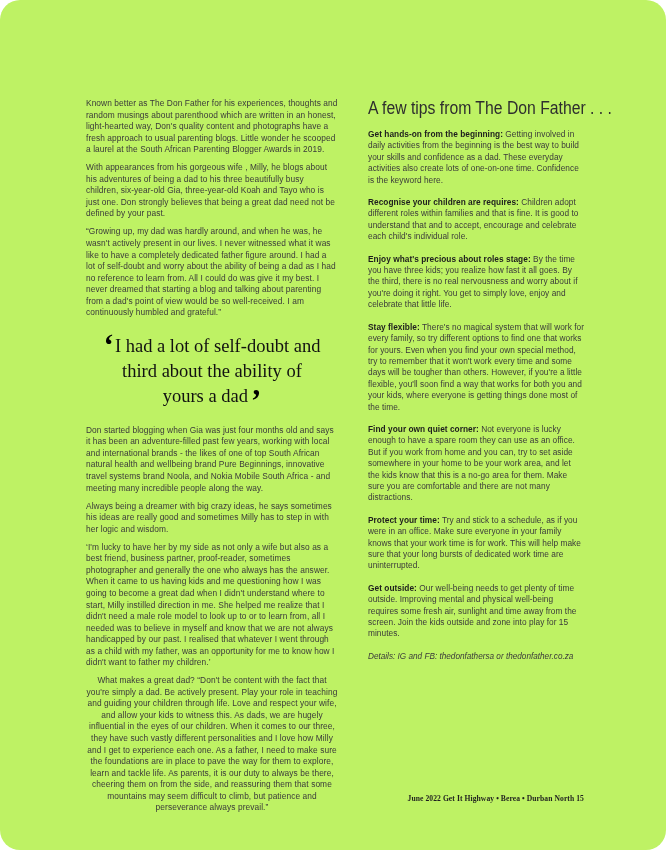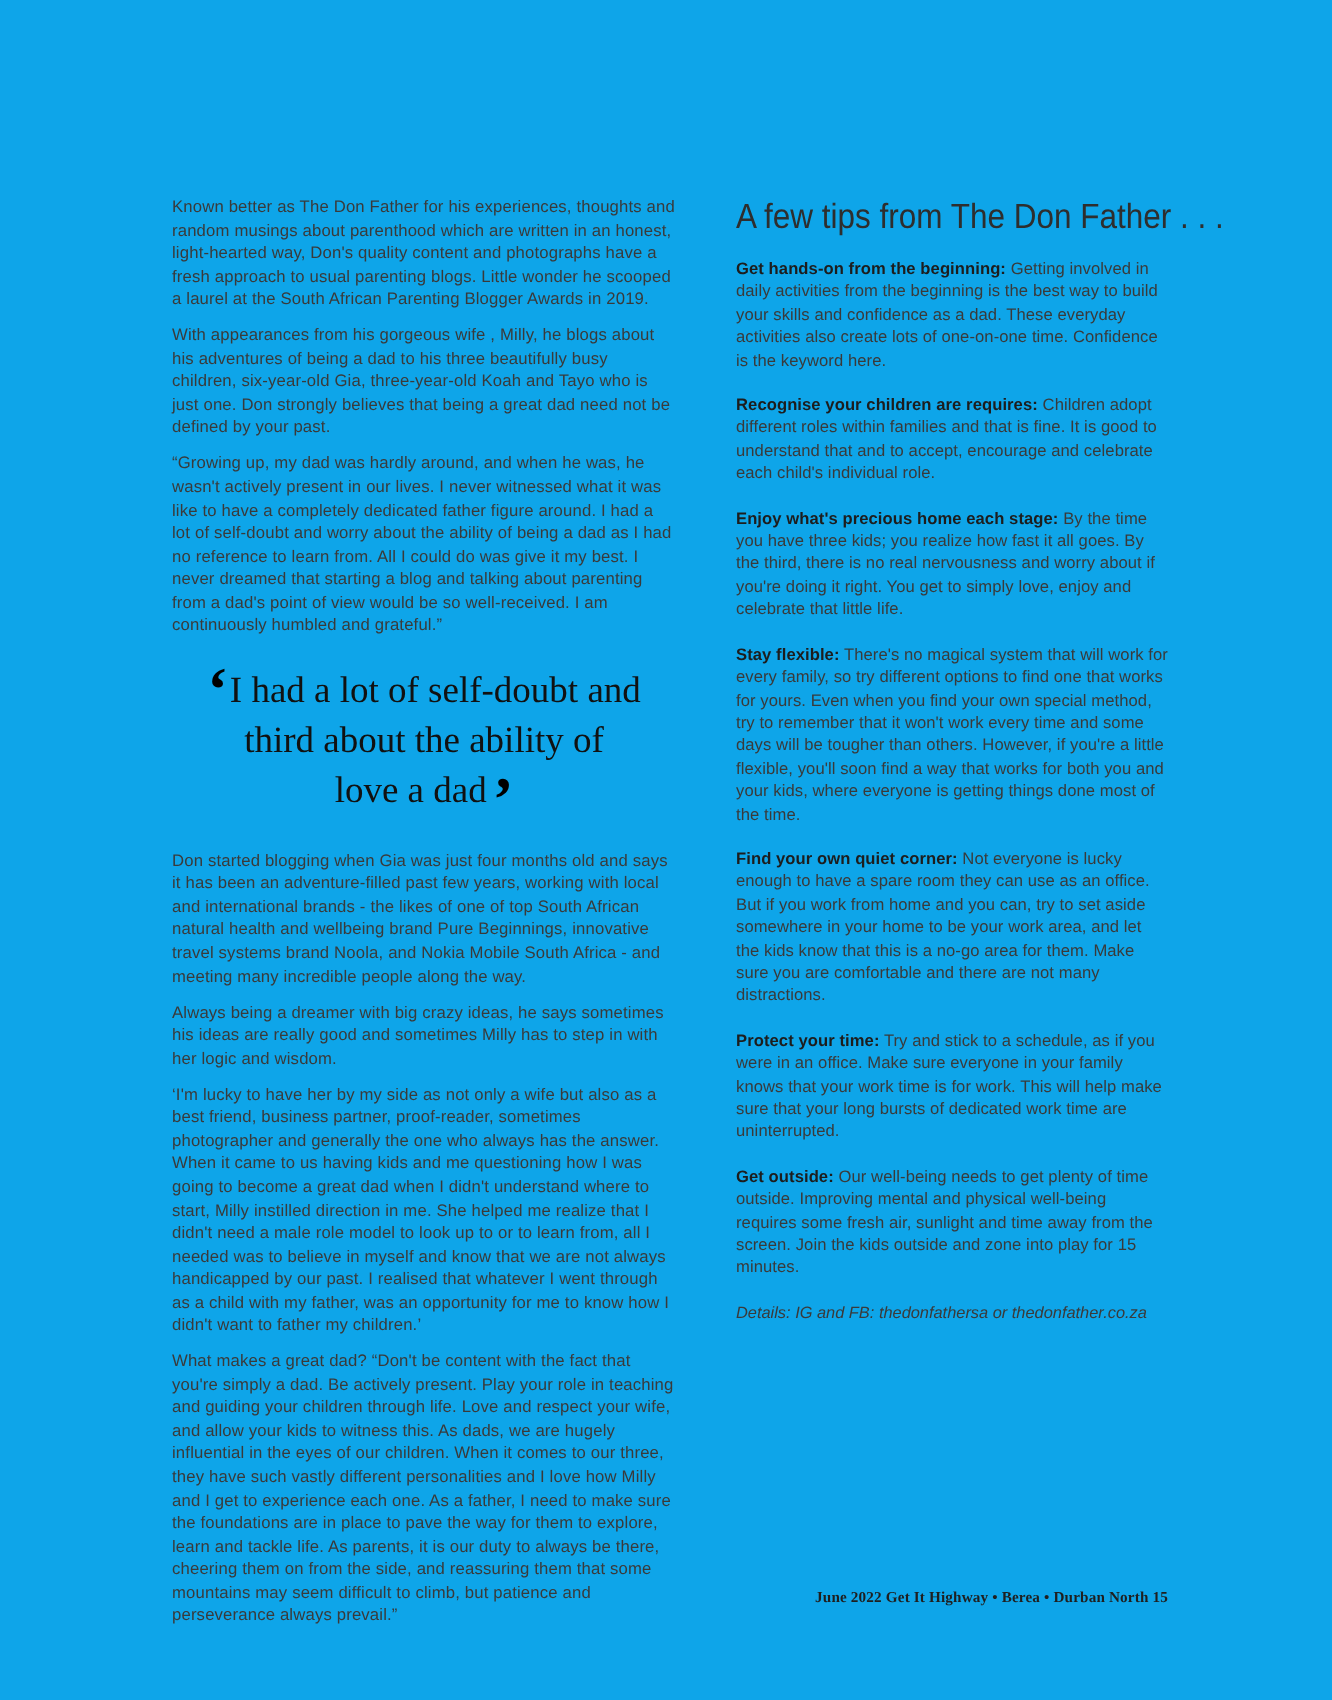--- a/index.html
+++ b/index.html
@@ -10,21 +10,22 @@
   body {
     width: 666px; height: 850px;
     position: relative;
     font-family: "Liberation Sans", sans-serif;
     color: #2b2b2b;
     overflow: hidden;
   }
   .page {
     position: absolute;
     inset: 0;
-    background: #0ea5e9;
+    background: #bef264;
+    border-radius: 20px;
   }
   
   .col-left {
     position: absolute;
     left: 86px;
     top: 98px;
     width: 252px;
   }
   .col-right {
     position: absolute;
@@ -34,21 +35,21 @@
   }
   
   .body-p {
     font-size: 8.35px;
     line-height: 11.55px;
     color: #3a3a3a;
     margin: 0 0 6.5px 0;
     text-align: left;
     letter-spacing: 0.01em;
   }
-  .body-p:last-child { margin-bottom: 0; }
+  .body-p:last-child { margin-bottom: 0; text-align: center; }
 
   
   .pullquote {
     margin: 15px 0 16px 0;
     text-align: center;
     font-family: "Liberation Serif", serif;
     font-size: 18.5px;
     line-height: 25px;
     color: #111111;
     position: relative;
@@ -126,42 +127,42 @@
 
   <div class="col-left">
 
     <p class="body-p">Known better as The Don Father for his experiences, thoughts and random musings about parenthood which are written in an honest, light-hearted way, Don's quality content and photographs have a fresh approach to usual parenting blogs. Little wonder he scooped a laurel at the South African Parenting Blogger Awards in 2019.</p>
     <p class="body-p">With appearances from his gorgeous wife , Milly, he blogs about his adventures of being a dad to his three beautifully busy children, six-year-old Gia, three-year-old Koah and Tayo who is just one. Don strongly believes that being a great dad need not be defined by your past.</p>
     <p class="body-p">“Growing up, my dad was hardly around, and when he was, he wasn't actively present in our lives. I never witnessed what it was like to have a completely dedicated father figure around. I had a lot of self-doubt and worry about the ability of being a dad as I had no reference to learn from. All I could do was give it my best. I never dreamed that starting a blog and talking about parenting from a dad's point of view would be so well-received. I am continuously humbled and grateful.”</p>
 
     <div class="pullquote">
       <span class="qline"><span class="qmark qopen">‘</span><span>I had a lot of self-doubt and</span></span>
       <span class="qline">third about the ability of</span>
-      <span class="qline"><span>love a dad</span><span class="qmark qclose">’</span></span>
+      <span class="qline"><span>yours a dad</span><span class="qmark qclose">’</span></span>
     </div>
 
     <p class="body-p">Don started blogging when Gia was just four months old and says it has been an adventure-filled past few years, working with local and international brands - the likes of one of top South African natural health and wellbeing brand Pure Beginnings, innovative travel systems brand Noola, and Nokia Mobile South Africa -  and meeting many incredible people along the way.</p>
     <p class="body-p">Always being a dreamer with big crazy ideas, he says sometimes his ideas are really good and sometimes Milly has to step in with her logic and wisdom.</p>
     <p class="body-p">‘I'm lucky to have her by my side as not only a wife but also as a best friend, business partner, proof-reader, sometimes photographer and generally the one who always has the answer. When it came to us having kids and me questioning how I was going to become a great dad when I didn't understand where to start, Milly instilled direction in me. She helped me realize that I didn't need a male role model to look up to or to learn from, all I needed was to believe in myself and know that we are not always handicapped by our past. I realised that whatever I went through as a child with my father, was an opportunity for me to know how I didn't want to father my children.’</p>
     <p class="body-p">What makes a great dad? “Don't be content with the fact that you're simply a dad. Be actively present. Play your role in teaching and guiding your children through life. Love and respect your wife, and allow your kids to witness this. As dads, we are hugely influential in the eyes of our children. When it comes to our three, they have such vastly different personalities and I love how Milly and I get to experience each one. As a father, I need to make sure the foundations are in place to pave the way for them to explore, learn and tackle life. As parents, it is our duty to always be there, cheering them on from the side, and reassuring them that some mountains may seem difficult to climb, but patience and perseverance always prevail.”</p>
 
   </div>
 
   <div class="col-right">
 
     <h2 class="tips-heading">A few tips from The Don Father . . .</h2>
 
     <p class="tip">
       <b>Get hands-on from the beginning:</b><span> Getting involved in daily activities from the beginning is the best way to build your skills and confidence as a dad. These everyday activities also create lots of one-on-one time. Confidence is the keyword here.</span>
     </p>
     <p class="tip">
       <b>Recognise your children are requires:</b><span> Children adopt different roles within families and that is fine. It is good to understand that and to accept, encourage and celebrate each child's individual role.</span>
     </p>
     <p class="tip">
-      <b>Enjoy what's precious home each stage:</b><span> By the time you have three kids; you realize how fast it all goes. By the third, there is no real nervousness and worry about if you're doing it right. You get to simply love, enjoy and celebrate that little life.</span>
+      <b>Enjoy what's precious about roles stage:</b><span> By the time you have three kids; you realize how fast it all goes. By the third, there is no real nervousness and worry about if you're doing it right. You get to simply love, enjoy and celebrate that little life.</span>
     </p>
     <p class="tip">
       <b>Stay flexible:</b><span> There's no magical system that will work for every family, so try different options to find one that works for yours. Even when you find your own special method, try to remember that it won't work every time and some days will be tougher than others. However, if you're a little flexible, you'll soon find a way that works for both you and your kids, where everyone is getting things done most of the time.</span>
     </p>
     <p class="tip">
       <b>Find your own quiet corner:</b><span> Not everyone is lucky enough to have a spare room they can use as an office. But if you work from home and you can, try to set aside somewhere in your home to be your work area, and let the kids know that this is a no-go area for them. Make sure you are comfortable and there are not many distractions.</span>
     </p>
     <p class="tip">
       <b>Protect your time:</b><span> Try and stick to a schedule, as if you were in an office. Make sure everyone in your family knows that your work time is for work. This will help make sure that your long bursts of dedicated work time are uninterrupted.</span>
     </p>

